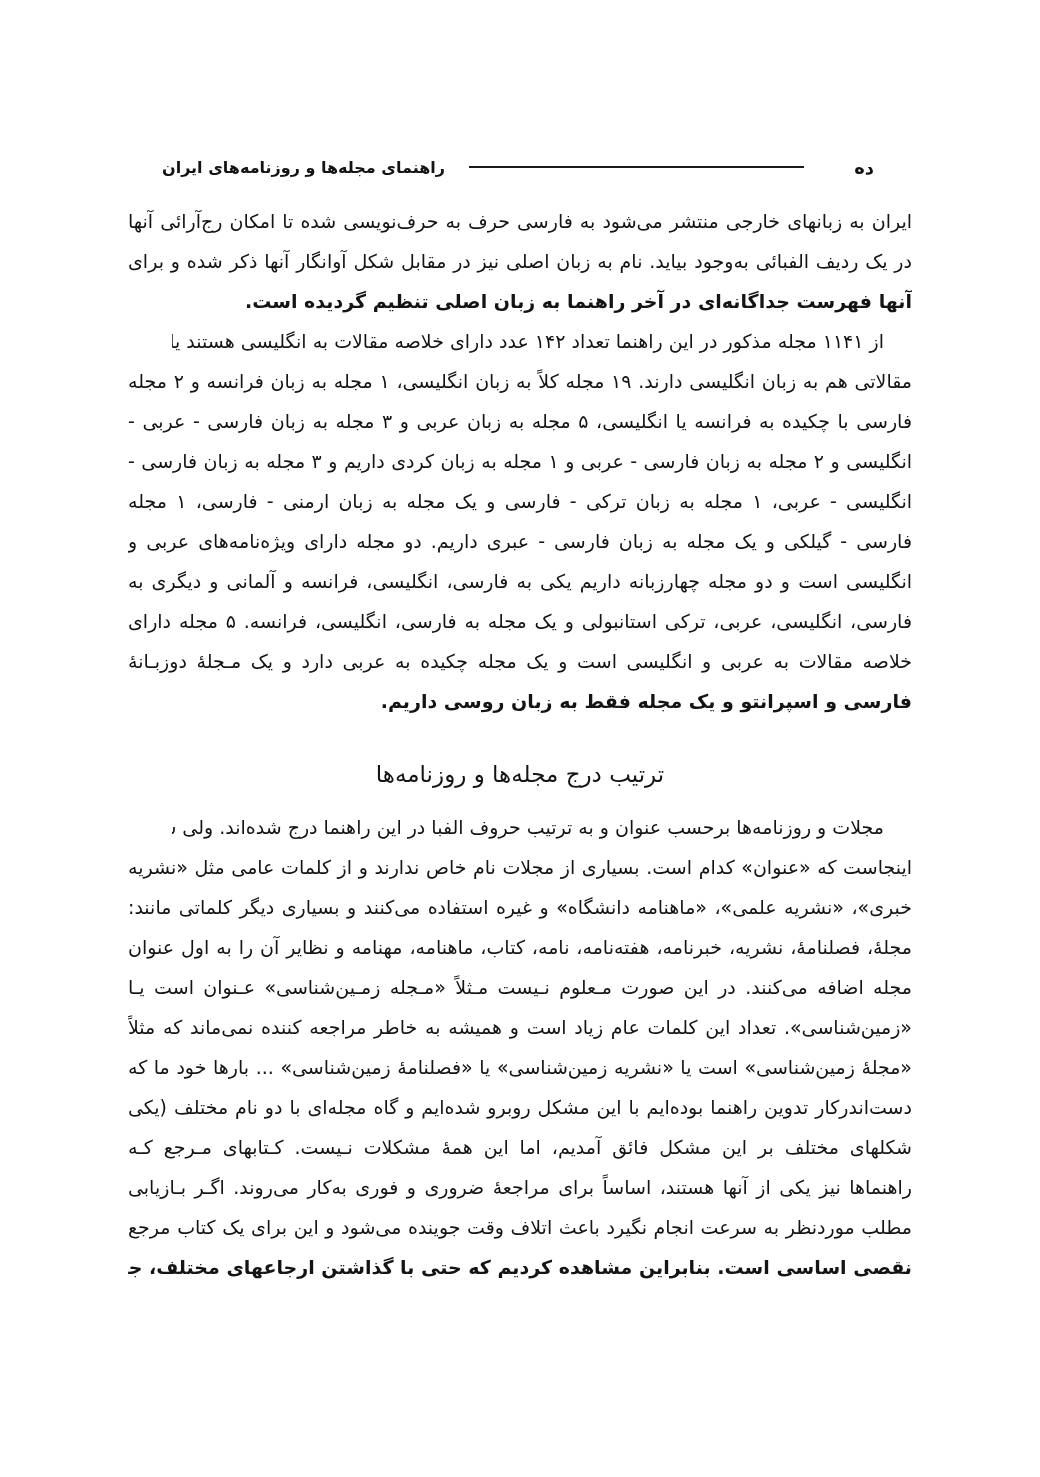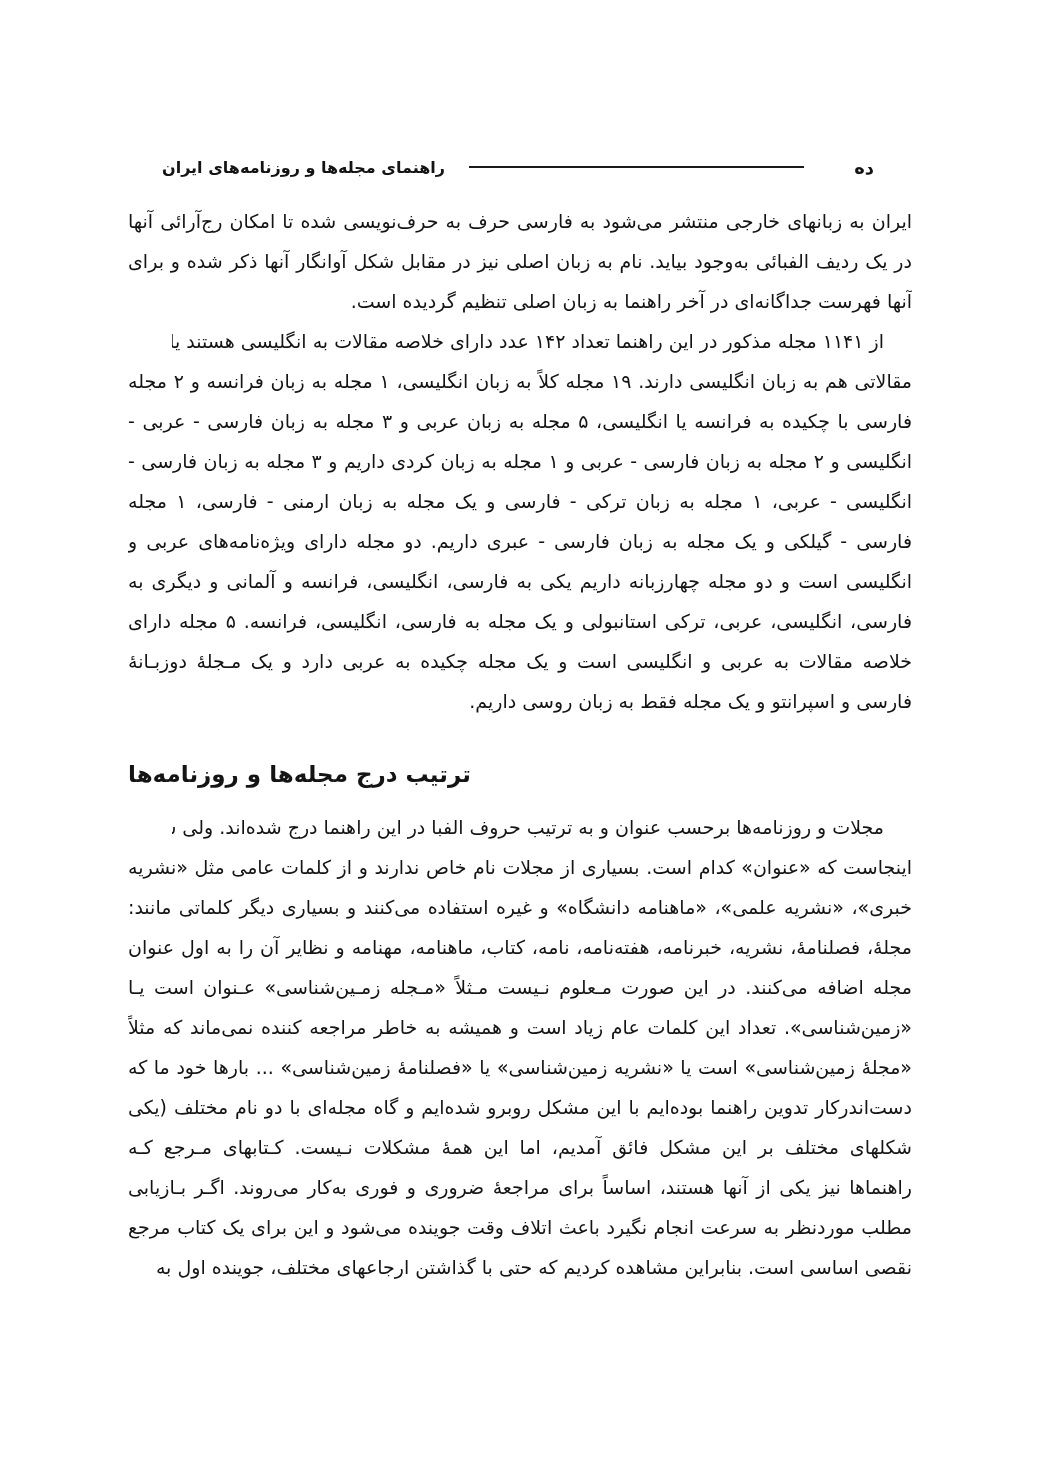--- a/index.html
+++ b/index.html
@@ -55,31 +55,32 @@
     line-height: 40px;
     height: 40px;
     text-align: justify;
     text-align-last: justify;
     white-space: nowrap;
     overflow: hidden;
   }
   .line.para-end {
     text-align: left;
     text-align-last: right;
+    font-weight: bold;
   }
   .line.indent {
     text-indent: 28px;
     margin-left: 44px;
   }
   .section-heading {
     margin: 38px 0 0 0;
     font-size: 23px;
-    font-weight: bold;
+    font-weight: normal;
     line-height: 30px;
-    text-align: left;
+    text-align: center;
   }
   .after-heading { margin-top: 18px; }
 </style>
 </head>
 <body>
 
 <div class="page">
 
   <div class="header-row">
     <span class="page-number">ده</span>

